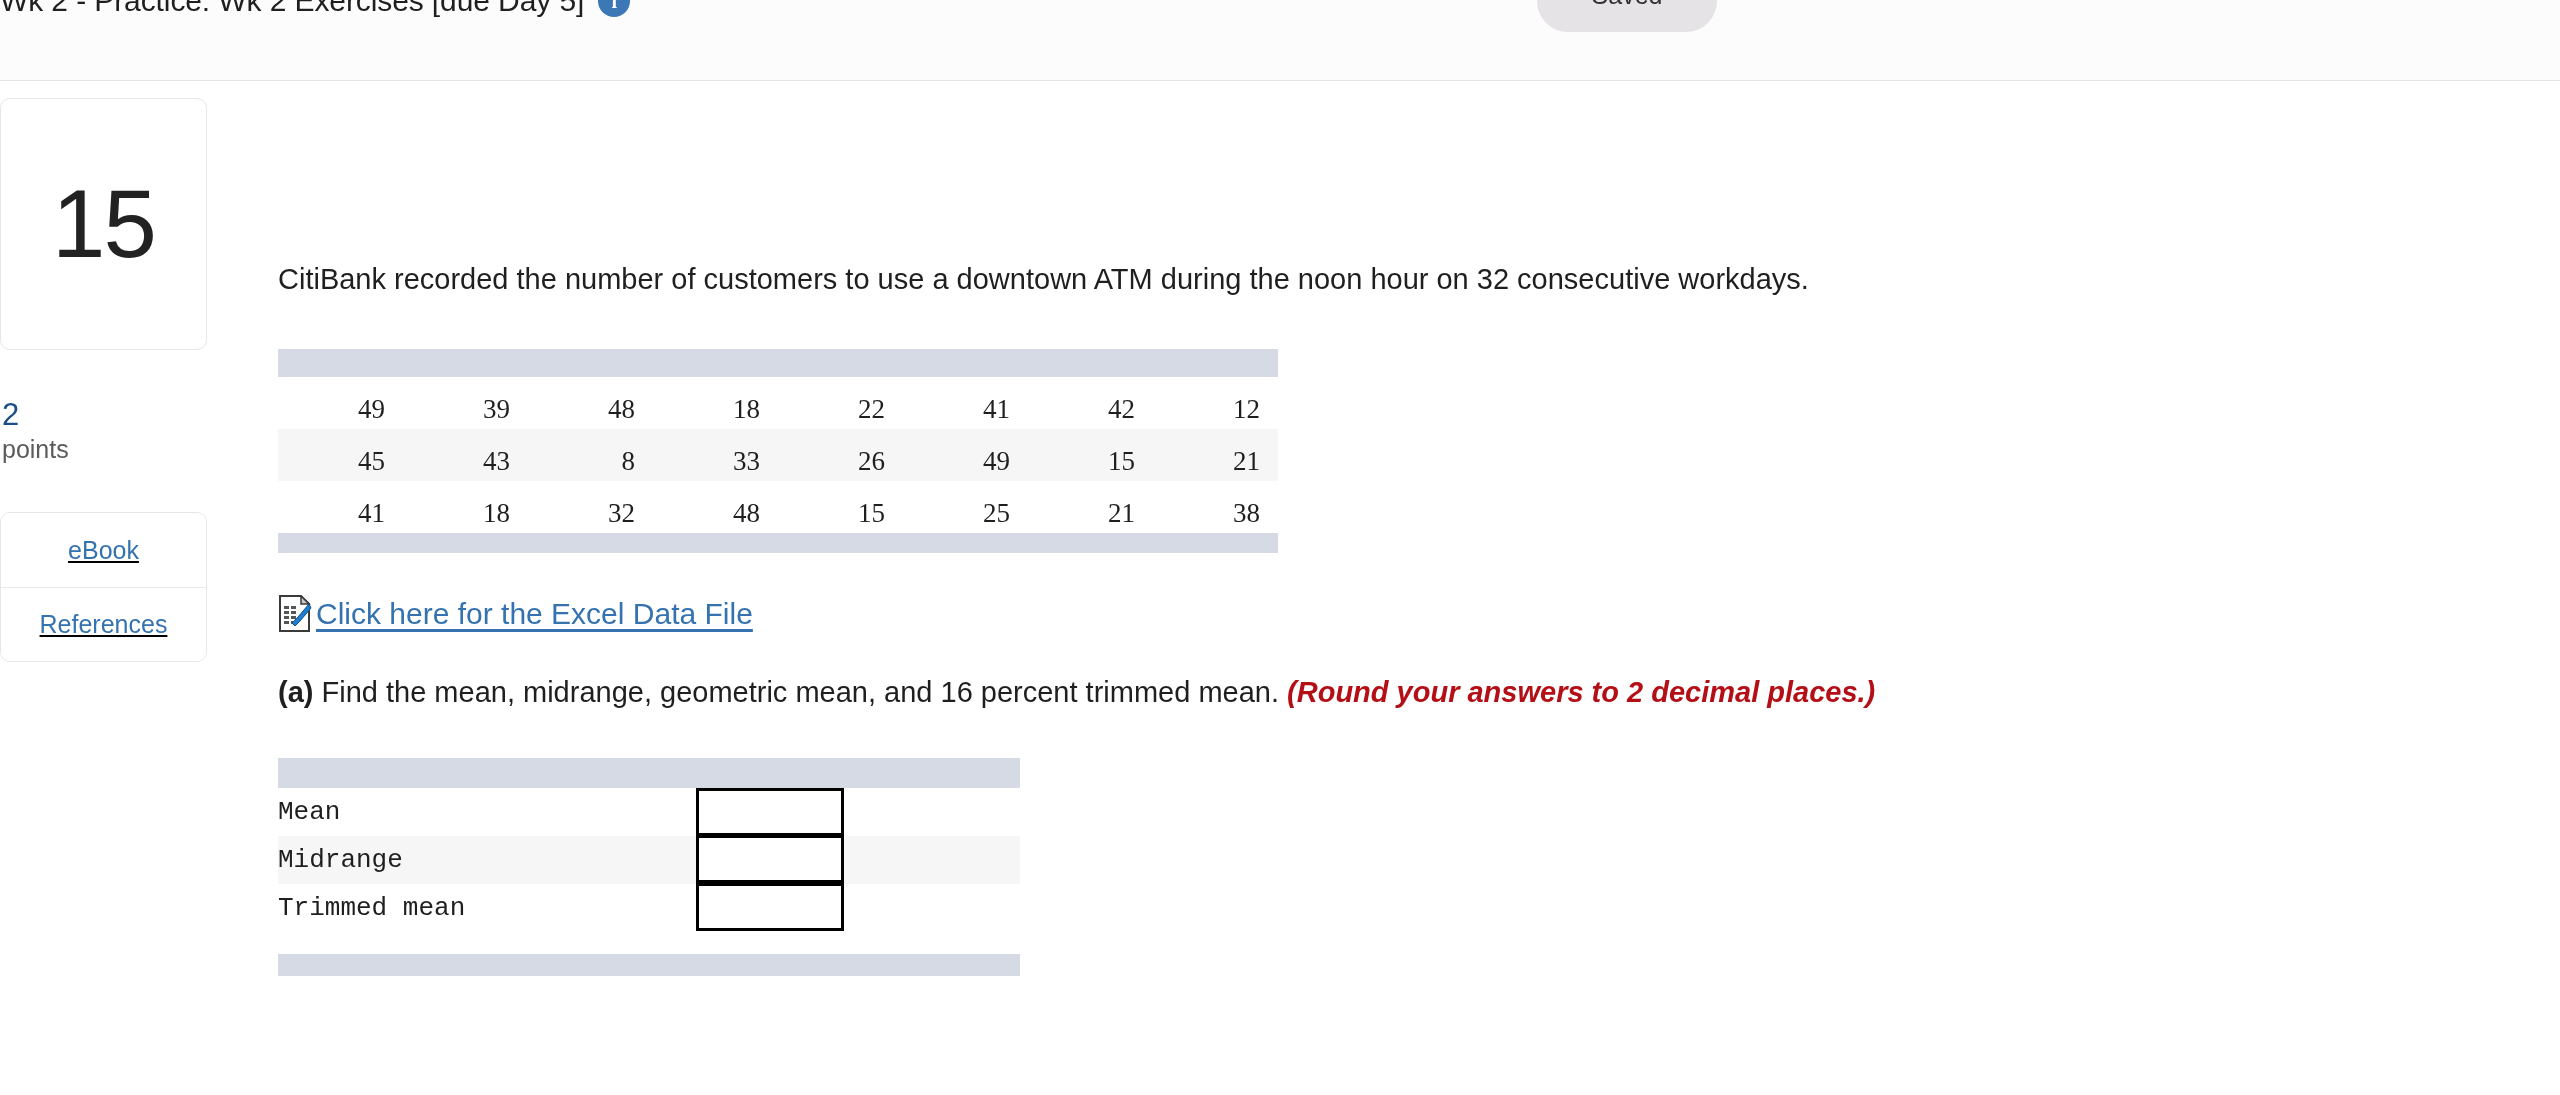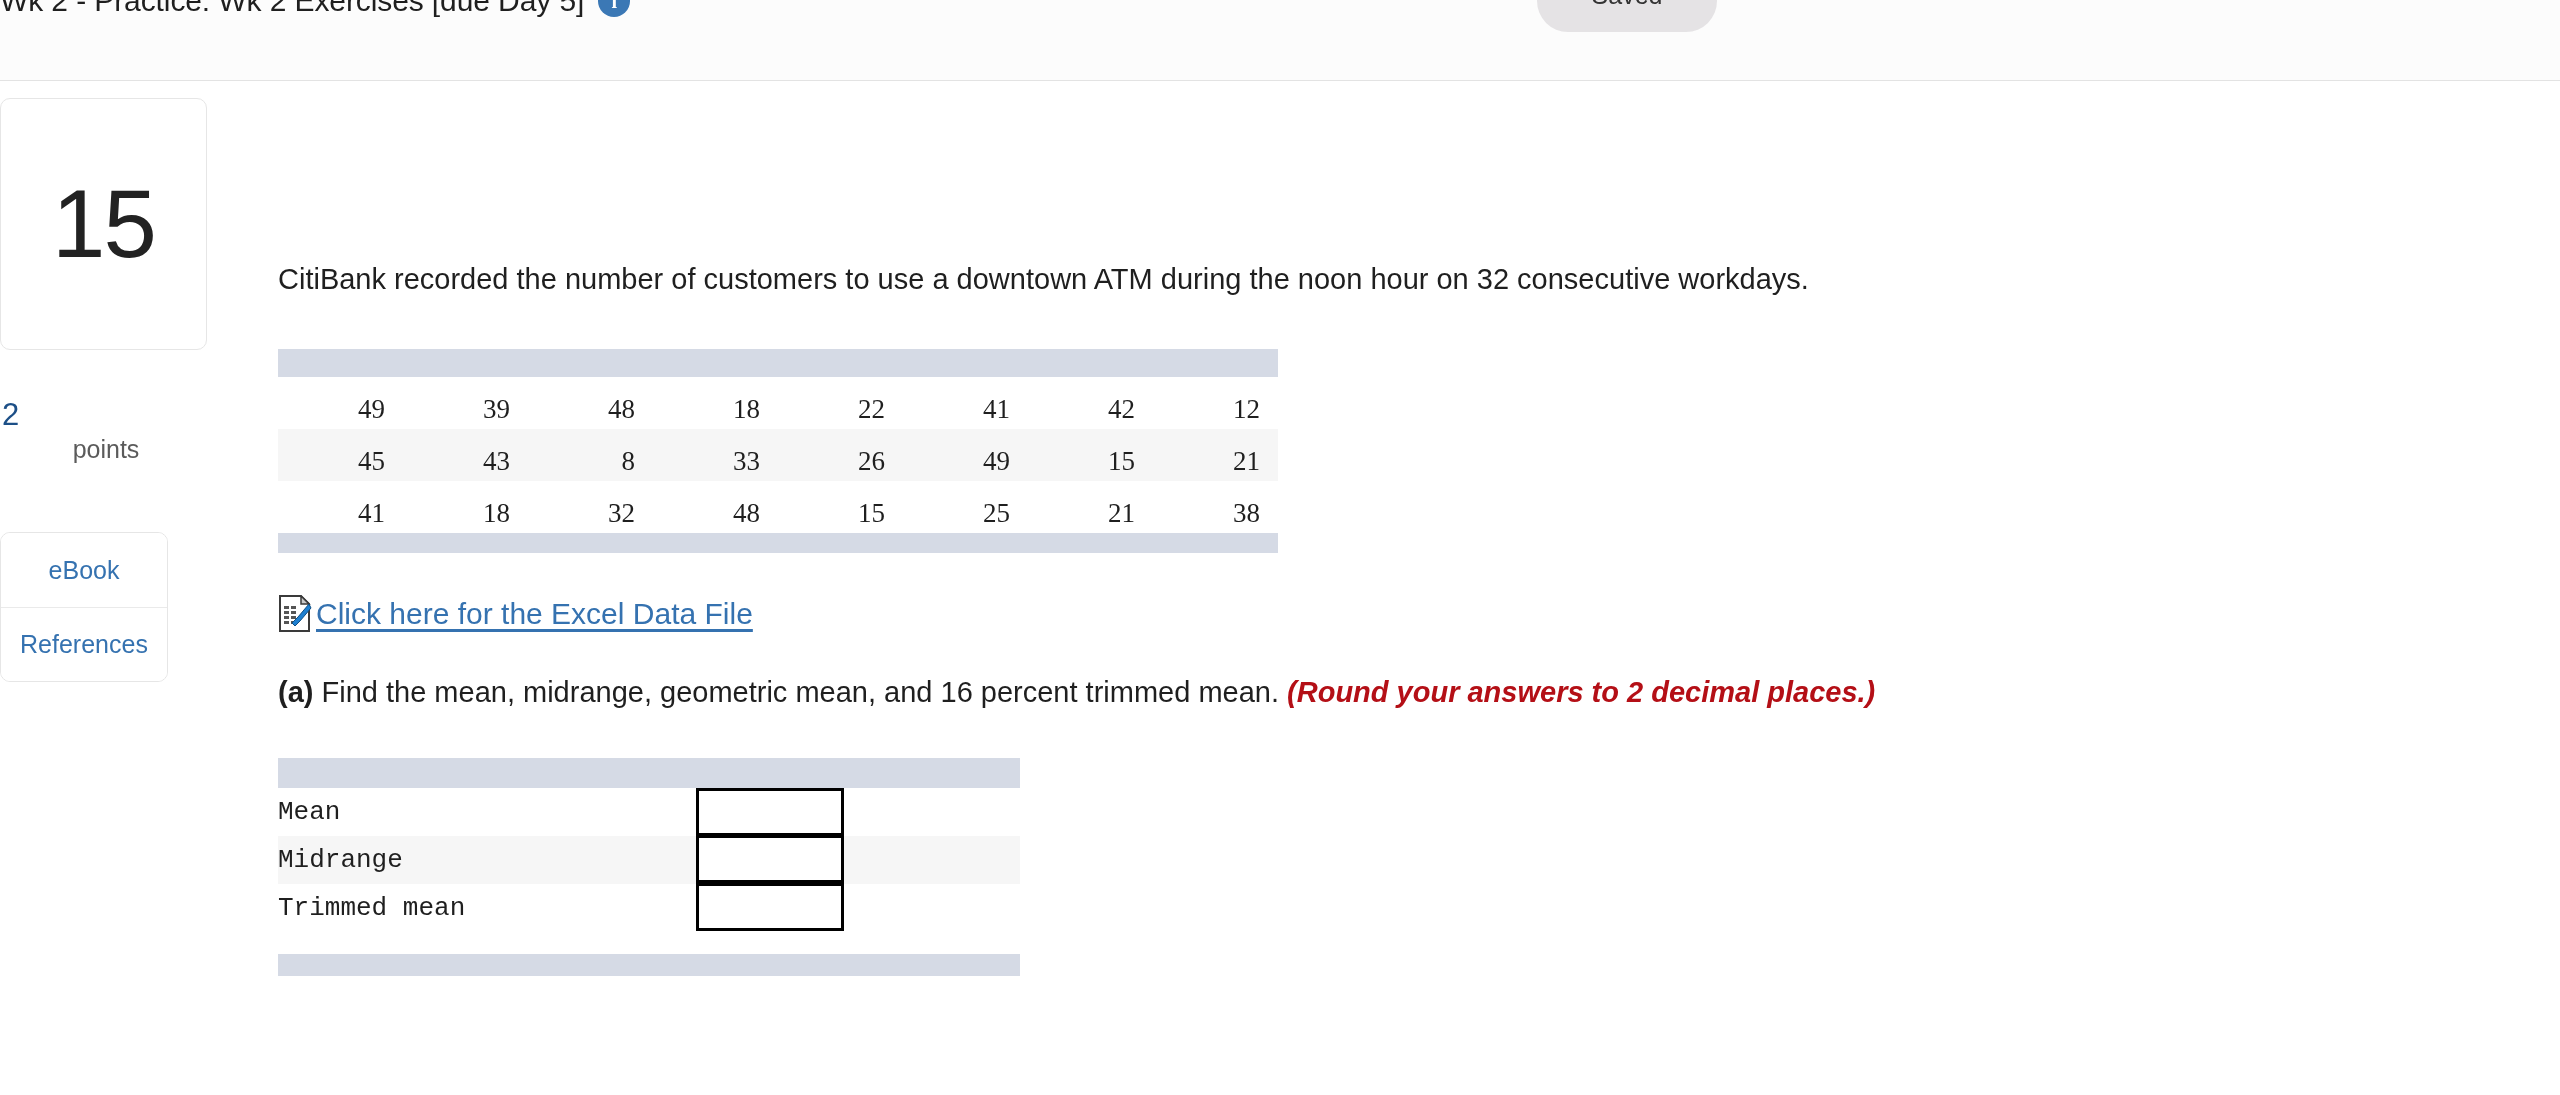--- a/index.html
+++ b/index.html
@@ -90,29 +90,29 @@
   .points-value {
     font-size: 31px;
     color: #1c4f87;
     line-height: 1.1;
   }
   .points-label {
     font-size: 25px;
     color: #5b5b5b;
     line-height: 1.2;
     margin-top: 2px;
-    text-align: center;
   }
   .res-box {
-    margin-top: 68px;
-    width: 168px;
+    margin-top: 48px;
+    width: 207px;
     border: 1px solid #e6e6e6;
     border-radius: 10px;
     background: #ffffff;
     overflow: hidden;
+    text-decoration: underline;
   }
   .res-btn {
     height: 74px;
     display: flex;
     align-items: center;
     justify-content: center;
     color: #3572b0;
     font-size: 25px;
     background: #ffffff;
   }

